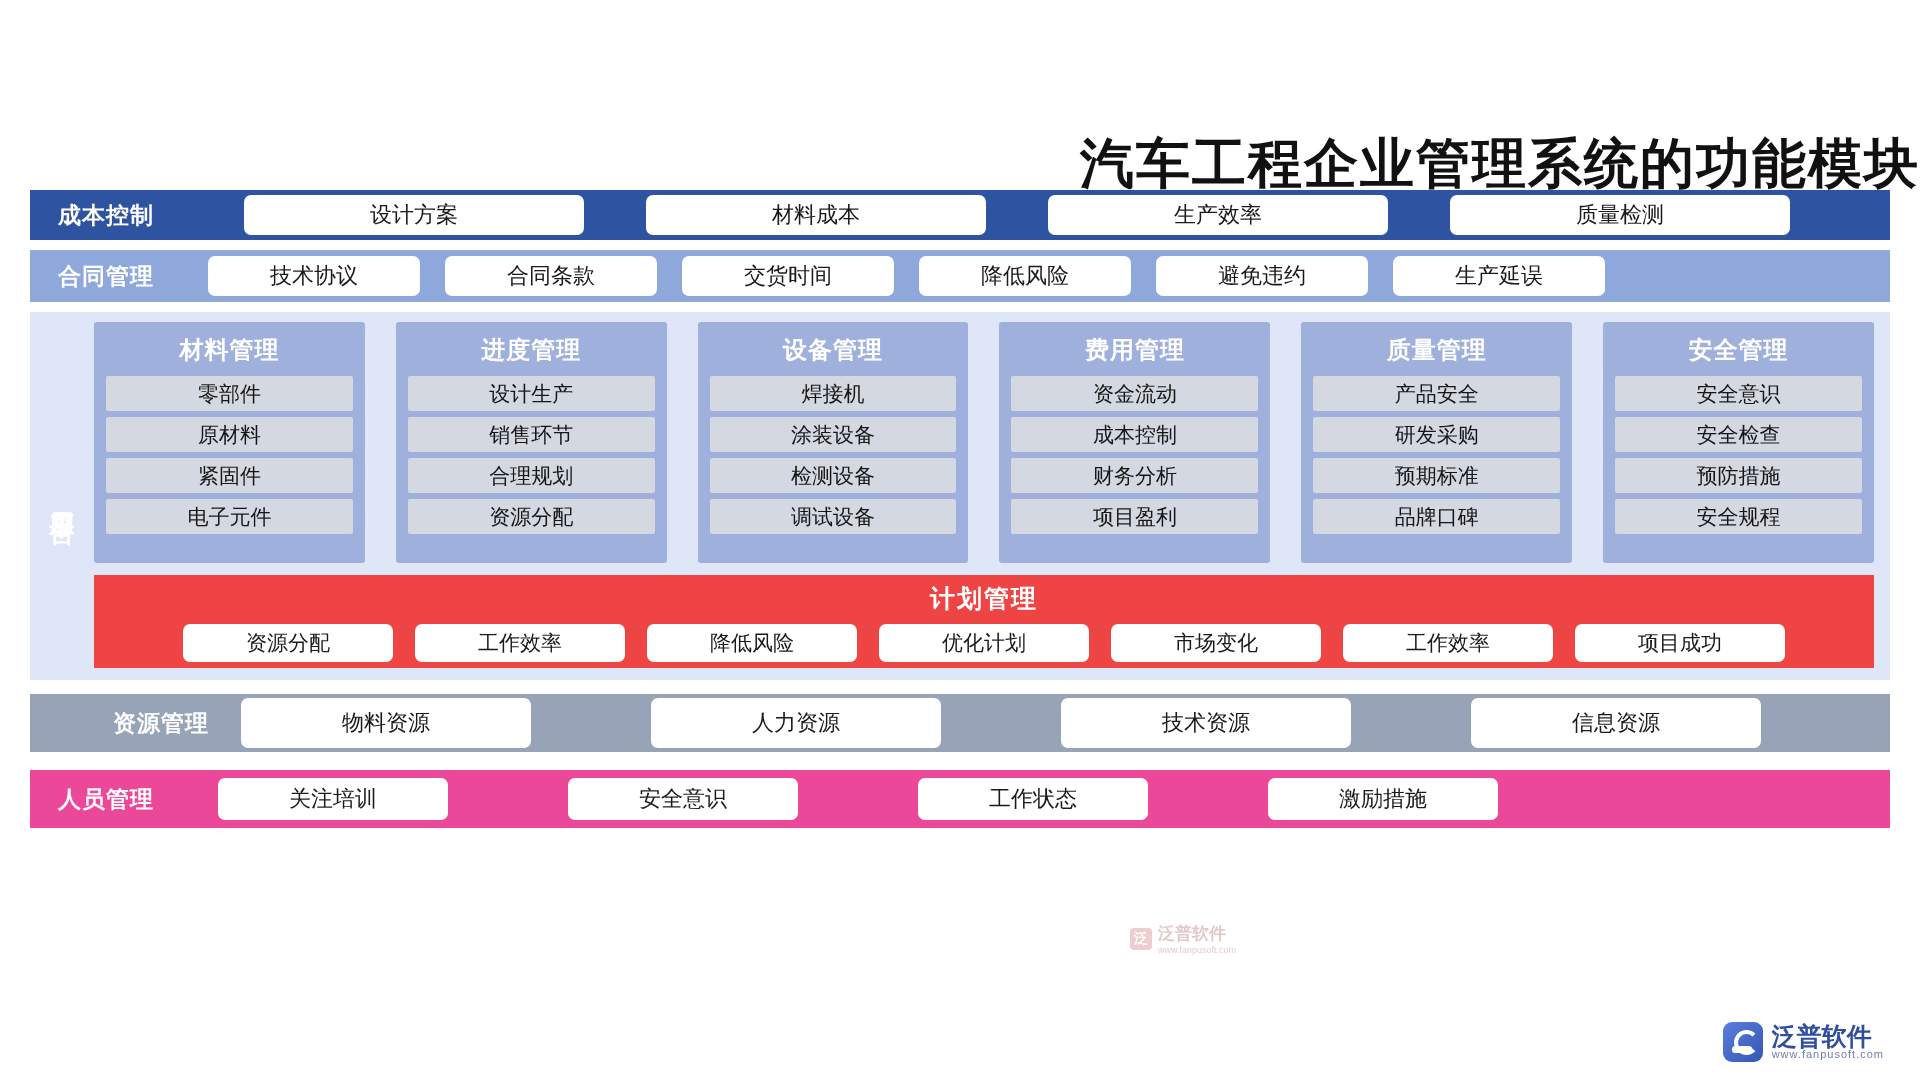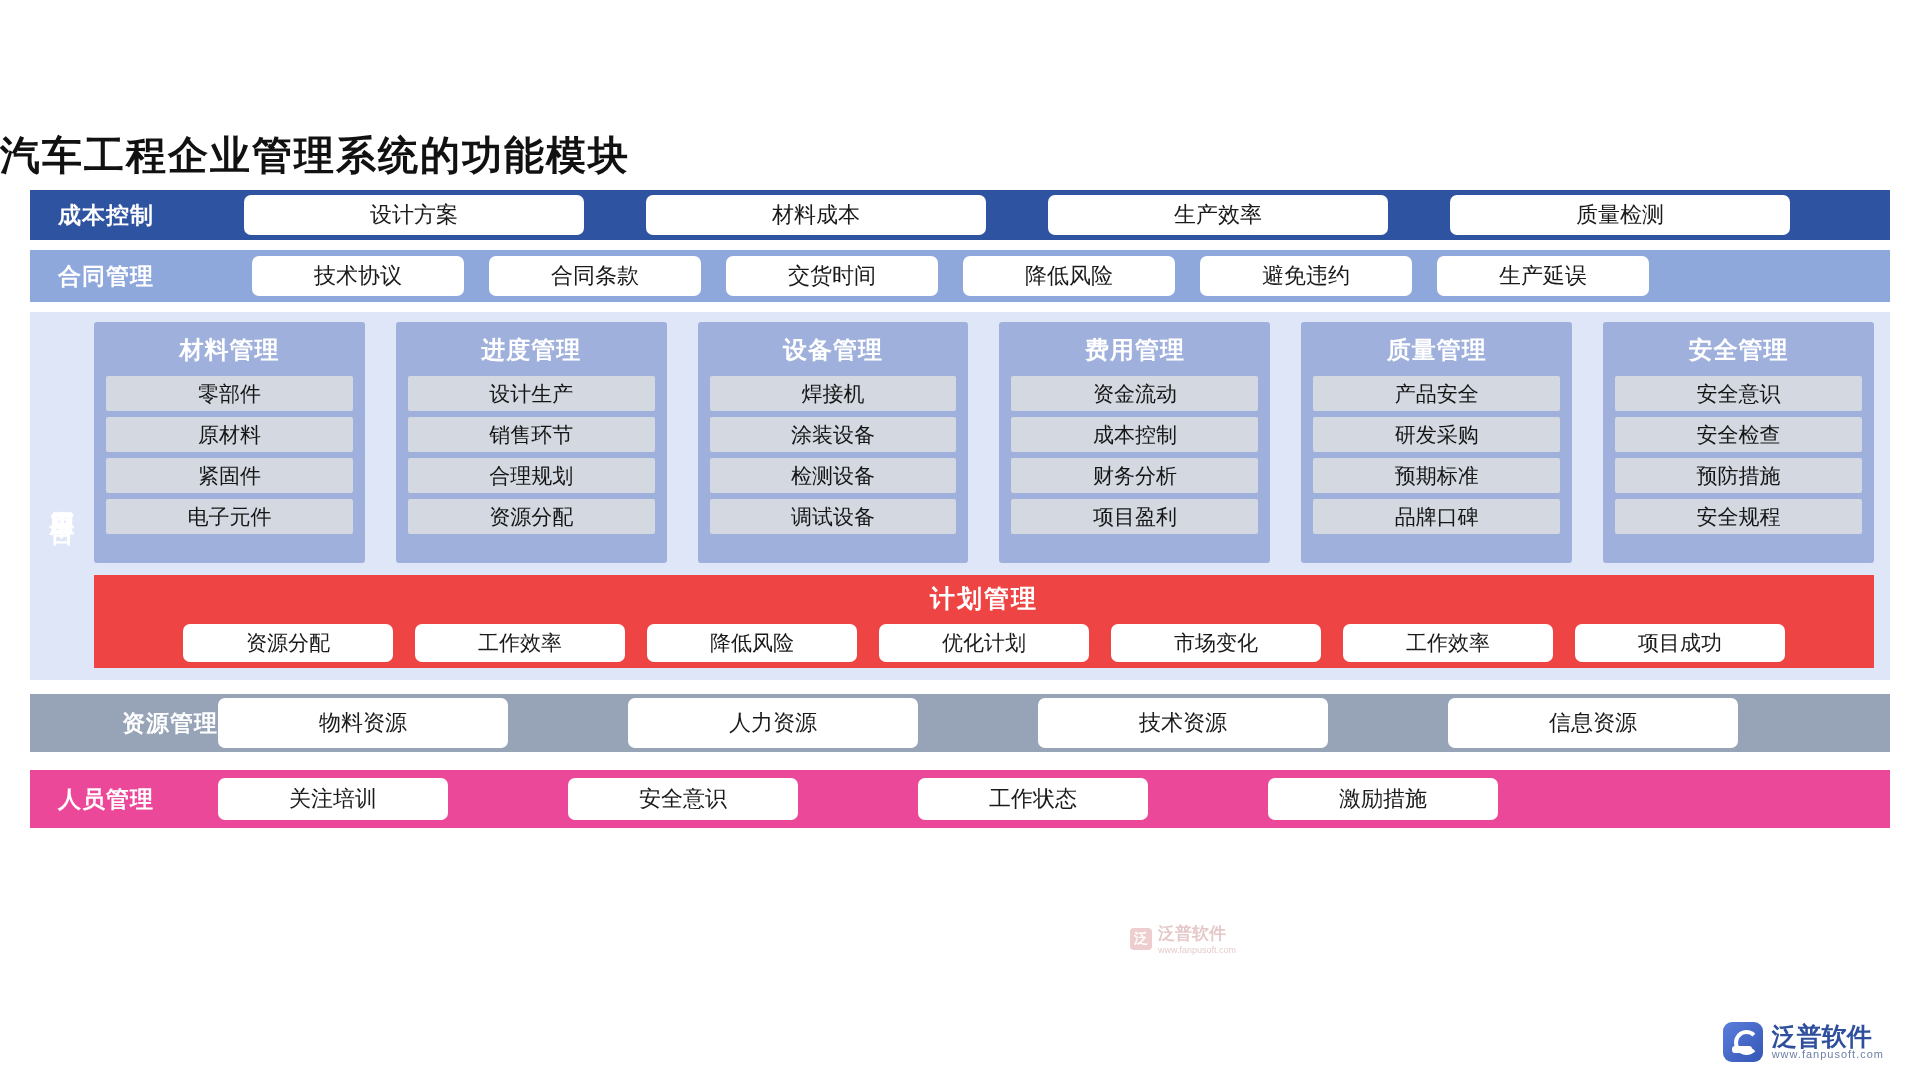--- a/index.html
+++ b/index.html
@@ -8,22 +8,22 @@
     background:#ffffff;
     font-family:"Liberation Serif","DejaVu Serif",serif;
     overflow:hidden;
     position:relative;
   }
   .page{position:absolute;inset:0;}
 
   
   .title{
     position:absolute;left:0;top:128px;width:100%;
-    text-align:left;
-    font-size:40px;
+    text-align:right;
+    font-size:54px;
     font-weight:700;
     color:#111111;
     letter-spacing:2px;
     font-family:"Liberation Serif","DejaVu Serif",serif;
   }
 
   
   .band{
     position:absolute;
     display:flex;
@@ -59,21 +59,20 @@
   }
   #row-cost .band-label{width:150px;text-align:left;}
   #row-cost .pills{display:flex;flex:1;gap:0;}
   #row-cost .pill{width:340px;margin-right:26px;margin-left:36px;}
 
   
   #row-contract{
     left:30px;top:250px;width:1860px;height:52px;
     background:#8FA8DC;
     padding-left:28px;
-    gap:44px;
   }
   #row-contract .band-label{width:150px;text-align:left;}
   #row-contract .pills{display:flex;flex:1;}
   #row-contract .pill{width:212px;margin-right:25px;}
 
   
   #platform{
     position:absolute;left:30px;top:312px;width:1860px;height:368px;
     background:#dfe6f7;
     box-sizing:border-box;
@@ -136,21 +135,21 @@
   }
   #plan-items{display:flex;gap:22px;margin-top:9px;width:100%;justify-content:center;padding:0 18px;box-sizing:border-box;}
   #plan-items .pill{flex:1;height:38px;font-size:21px;max-width:210px;}
 
   
   #row-resource{
     left:30px;top:694px;width:1860px;height:58px;
     background:#97A4B8;
     padding-left:28px;
   }
-  #row-resource .band-label{width:160px;text-align:right;}
+  #row-resource .band-label{width:160px;text-align:center;margin-left:23px;}
   #row-resource .pills{display:flex;flex:1;}
   #row-resource .pill{width:290px;margin-right:120px;height:50px;}
 
   
   #row-personnel{
     left:30px;top:770px;width:1860px;height:58px;
     background:#ec4899;
     padding-left:28px;
   }
   #row-personnel .band-label{width:160px;text-align:left;}

